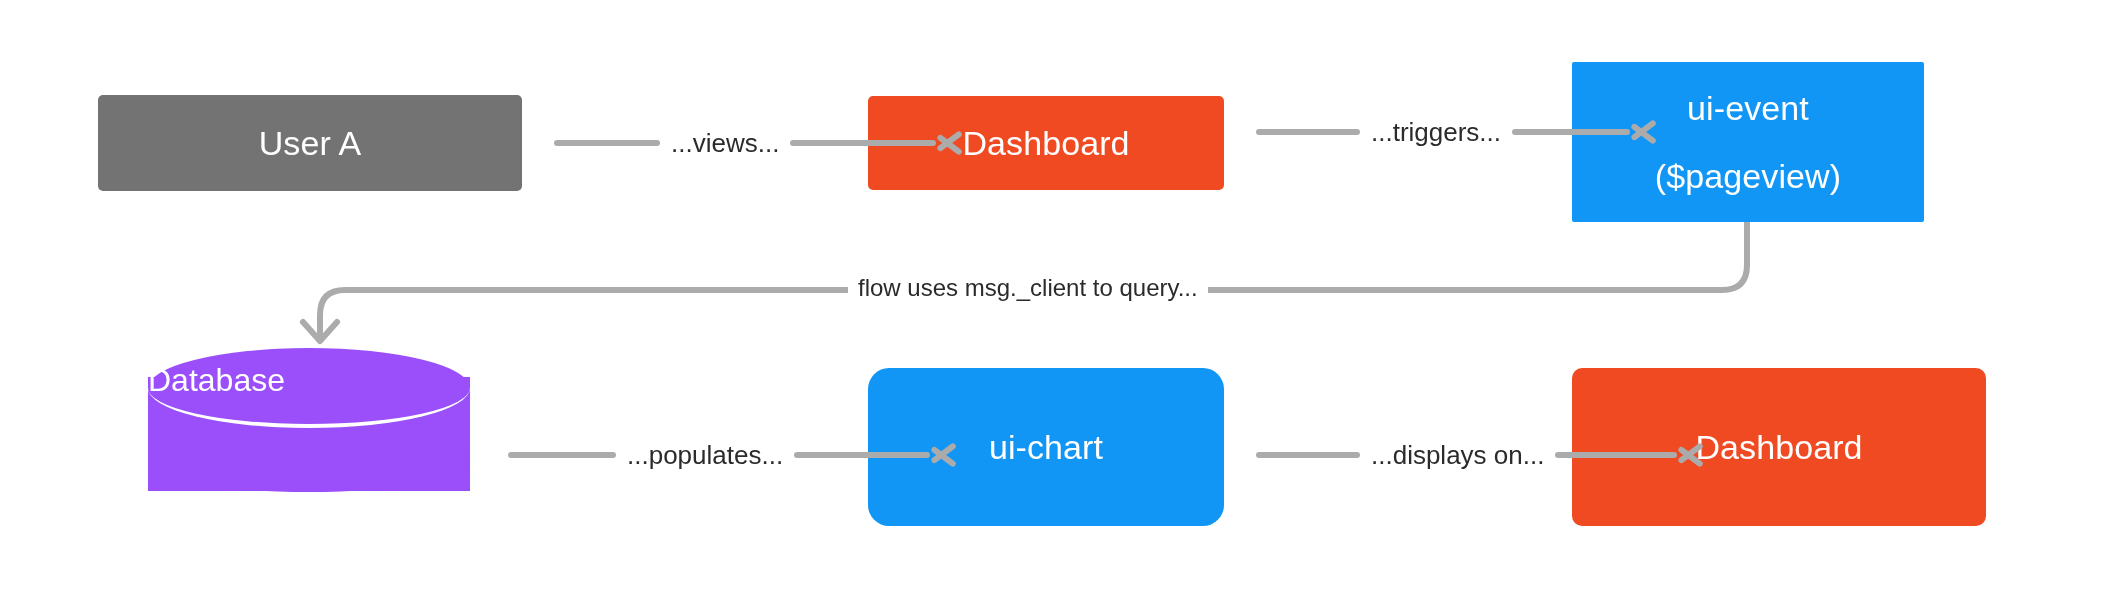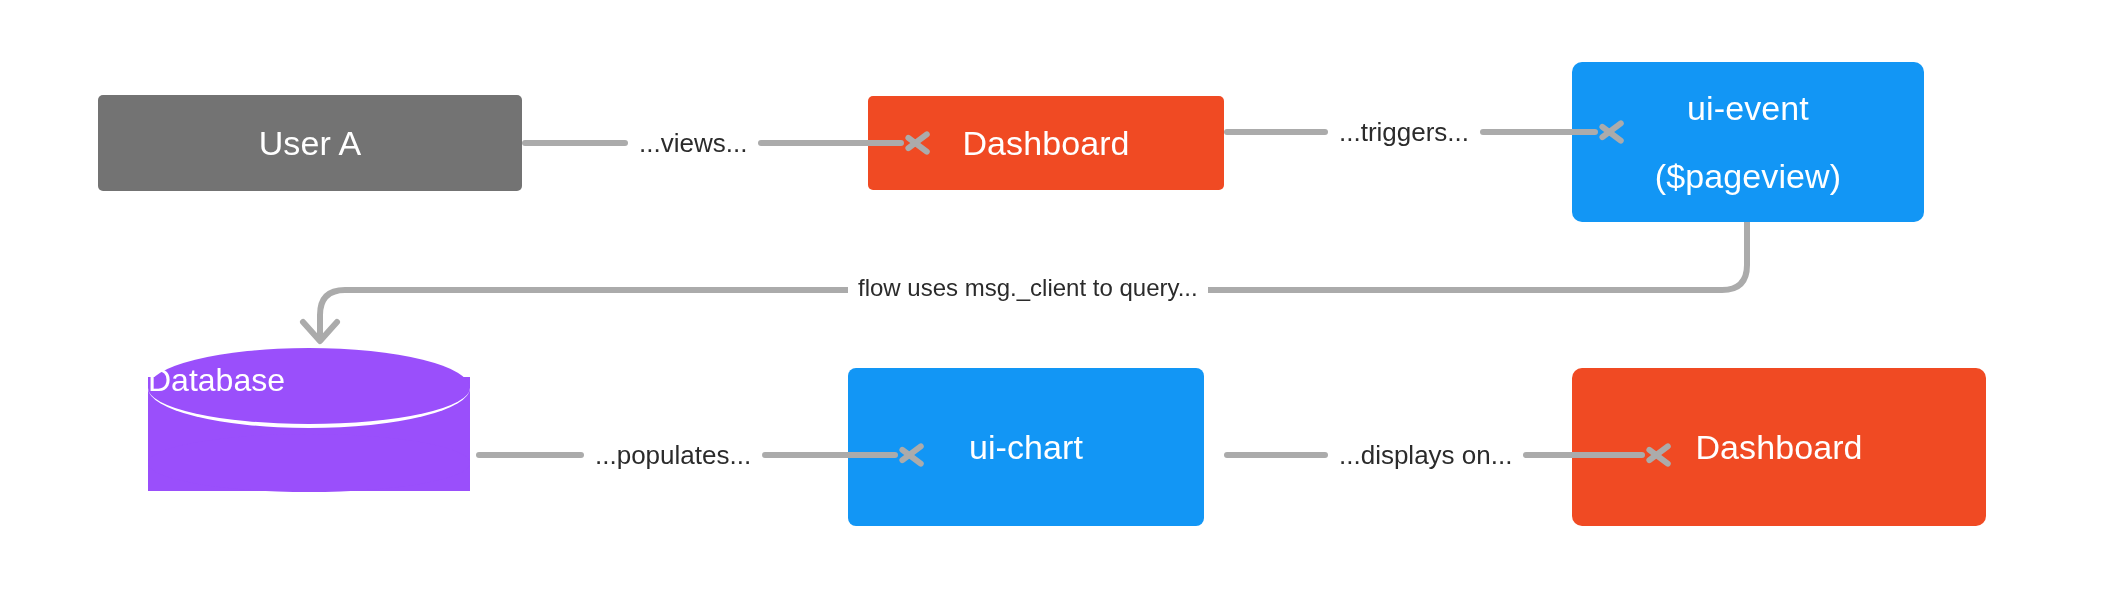--- a/index.html
+++ b/index.html
@@ -28,24 +28,24 @@
     line-height: 1.18;
     text-align: center;
     letter-spacing: 0.1px;
     box-sizing: border-box;
   }
   .node .line2 { display: block; }
 
   
   #node-user-a     { left: 98px;  top: 95px;  width: 424px; height: 96px;  background: #737373; border-radius: 5px; }
   #node-dashboard  { left: 868px; top: 96px;  width: 356px; height: 94px;  background: #F04A23; border-radius: 5px; }
-  #node-ui-event   { left: 1572px; top: 62px; width: 352px; height: 160px; background: #1296F5; border-radius: 10px; gap: 27px; }
-
-  
-  #node-ui-chart   { left: 848px;  top: 368px; width: 356px; height: 158px; background: #1296F5; border-radius: 8px; }
+  #node-ui-event   { left: 1572px; top: 62px; width: 352px; height: 160px; background: #1296F5; border-radius: 2px; gap: 27px; }
+
+  
+  #node-ui-chart   { left: 868px;  top: 368px; width: 356px; height: 158px; background: #1296F5; border-radius: 21px; }
   #node-dashboard2 { left: 1572px; top: 368px; width: 414px; height: 158px; background: #F04A23; border-radius: 10px; }
 
   
   #node-database {
     position: absolute;
     left: 148px;
     top: 348px;
     width: 322px;
     height: 172px;
   }
@@ -80,20 +80,21 @@
     font-size: 32px;
     z-index: 3;
   }
 
   
   .connector {
     position: absolute;
     display: flex;
     align-items: center;
     height: 30px;
+    margin-left: 32px;
   }
   .conn-seg {
     background: #ABABAB;
     height: 6px;
     border-radius: 3px;
   }
   .conn-label {
     color: #2b2b2b;
     font-size: 26px;
     white-space: nowrap;

